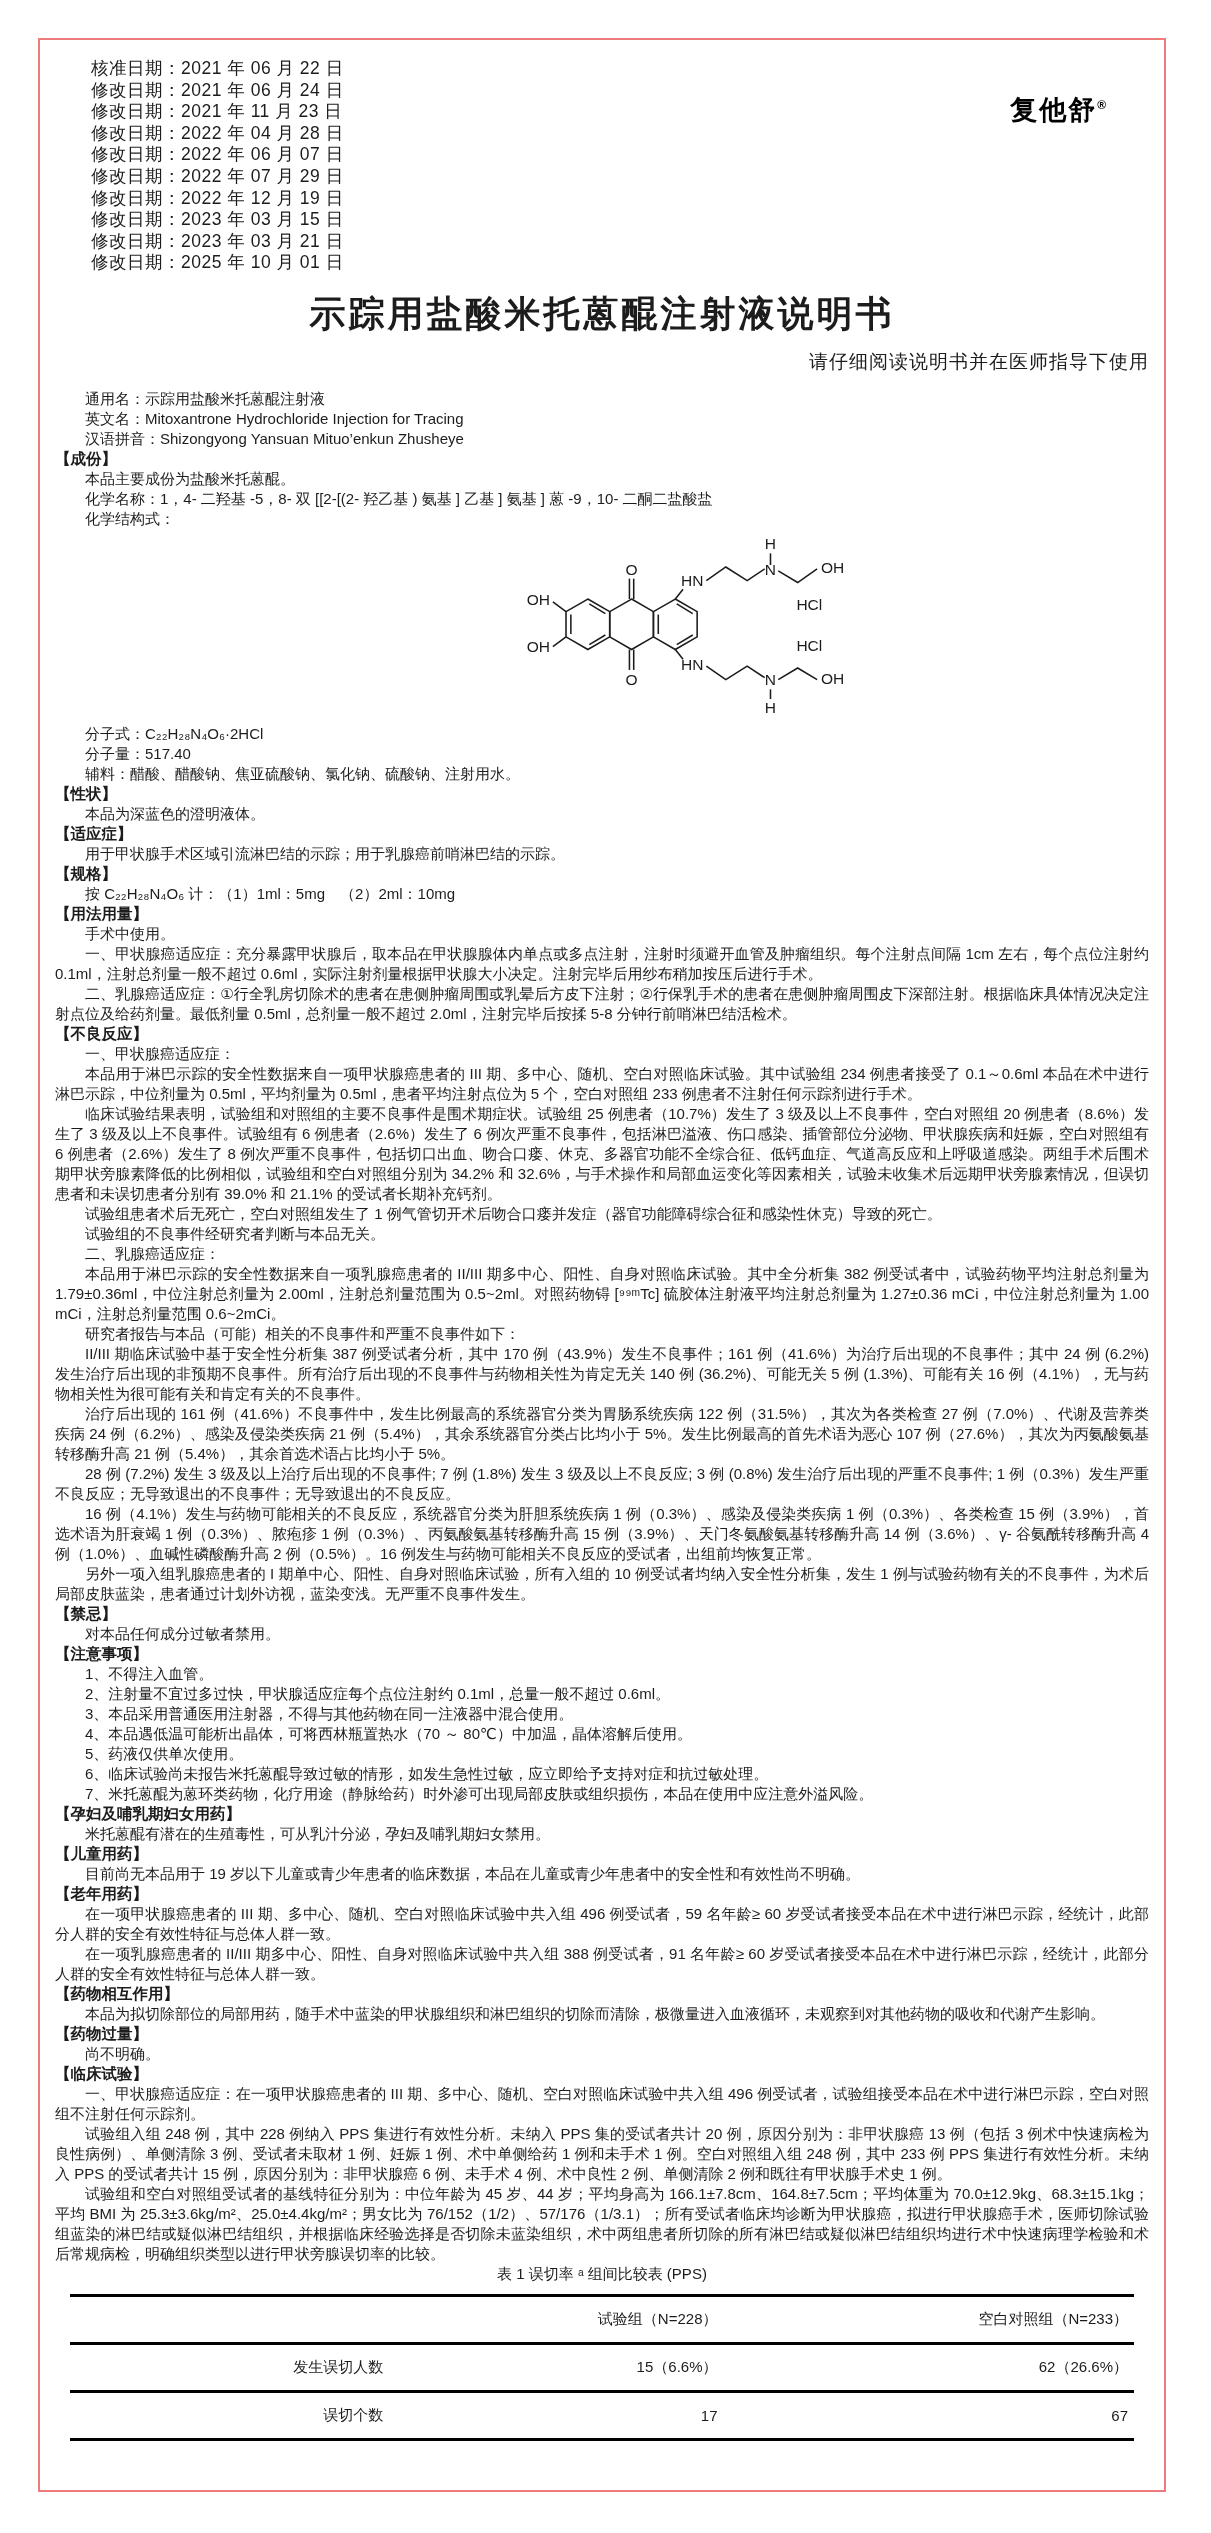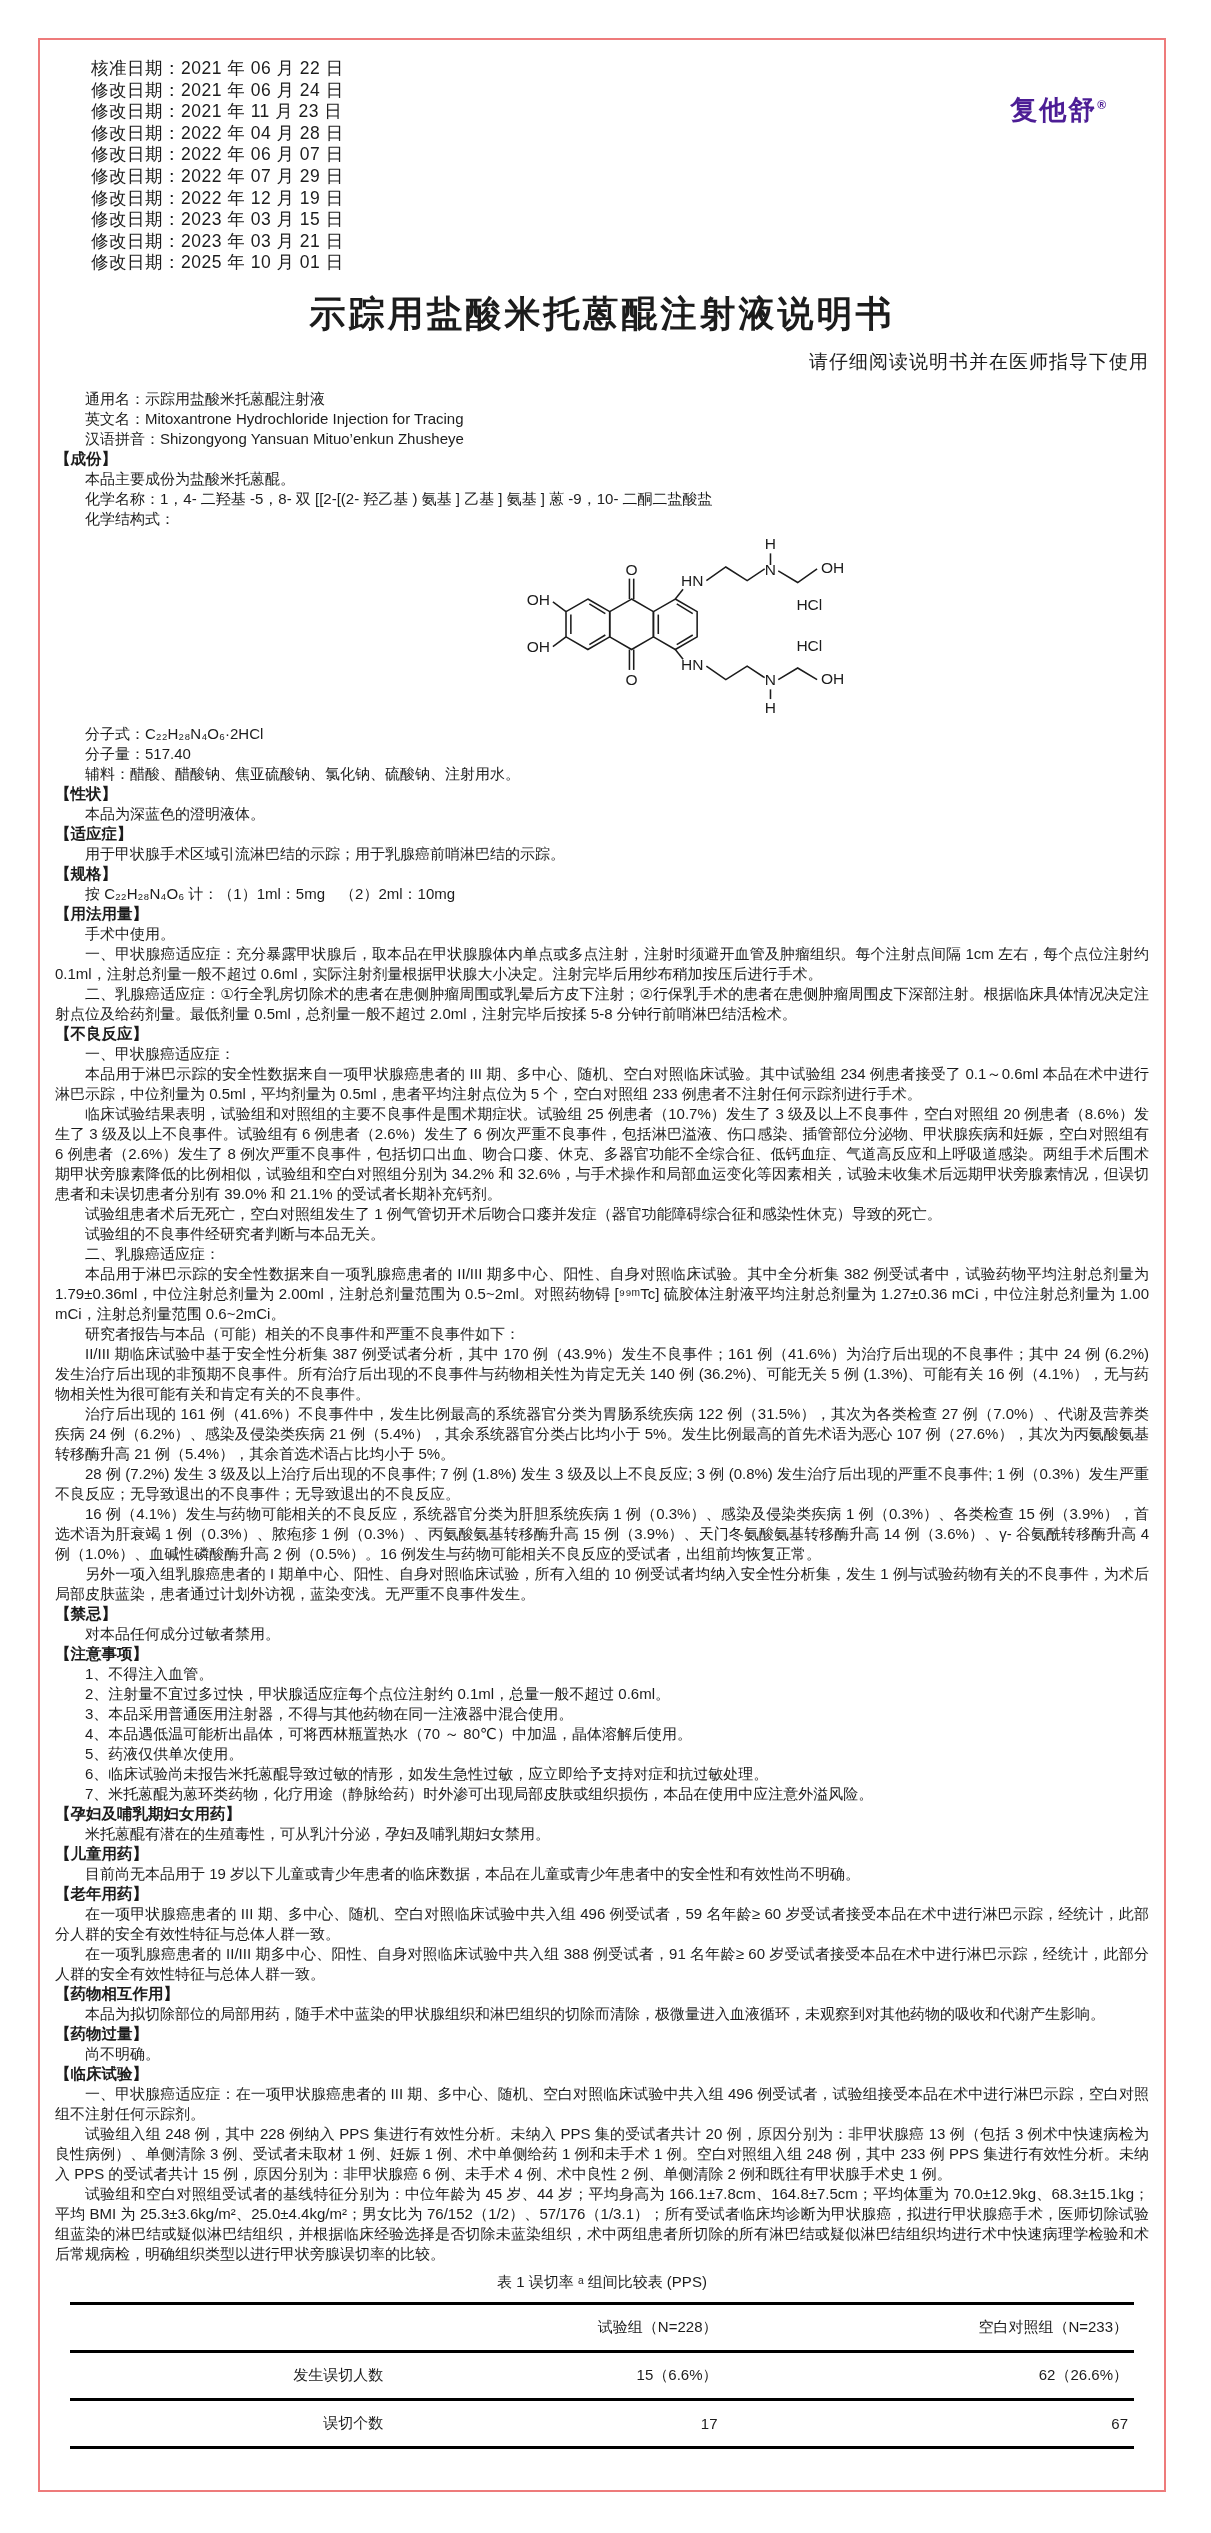--- a/index.html
+++ b/index.html
@@ -19,38 +19,38 @@
     position:absolute; top:52px; right:56px;
     font-size:27px; font-weight:bold; letter-spacing:2px;
   }
   .logo sup { font-size:12px; vertical-align:super; }
   .doc-title { text-align:center; font-size:36px; font-weight:bold; letter-spacing:3px; }
   .doc-subtitle { text-align:right; font-size:19px; margin-top:10px; margin-bottom:14px; letter-spacing:1px; }
   .sec-h { font-weight:bold; font-size:15.5px; line-height:20px; }
   p.para { margin:0; text-indent:2em; font-size:15px; line-height:20px; text-align:justify; }
   .structure { display:block; margin:3px 0 3px 460px; }
   .structure text { font-family:"Liberation Sans","DejaVu Sans",sans-serif; fill:#1c1c1c; }
-  .tbl-title { text-align:center; font-size:15px; line-height:20px; margin-top:8px; }
+  .tbl-title { text-align:center; font-size:15px; line-height:20px; }
   table.t1 {
     border-collapse:collapse; width:calc(100% - 30px); margin:10px auto 0 auto;
     border-top:3.5px solid #000; border-bottom:3.5px solid #000;
     font-size:15px; text-align:right;
   }
   table.t1 thead tr { border-bottom:3.5px solid #000; }
   table.t1 tbody tr { border-bottom:3px solid #000; }
   table.t1 tbody tr:last-child { border-bottom:none; }
   table.t1 th, table.t1 td { padding:13px 6px; font-weight:normal; }
   table.t1 th:first-child, table.t1 td:first-child { width:30%; }
 </style>
 </head>
 <body>
 
 <div class="page">
 
-  <div class="logo" style="color:#4c1d95;">
+  <div class="logo" style="color:#000000;">
     <span>复他舒</span><sup>®</sup>
   </div>
 
   <div class="dates">
 
   <div class="date-line">核准日期：2021 年 06 月 22 日</div>
       <div class="date-line">修改日期：2021 年 06 月 24 日</div>
       <div class="date-line">修改日期：2021 年 11 月 23 日</div>
       <div class="date-line">修改日期：2022 年 04 月 28 日</div>
       <div class="date-line">修改日期：2022 年 06 月 07 日</div>

